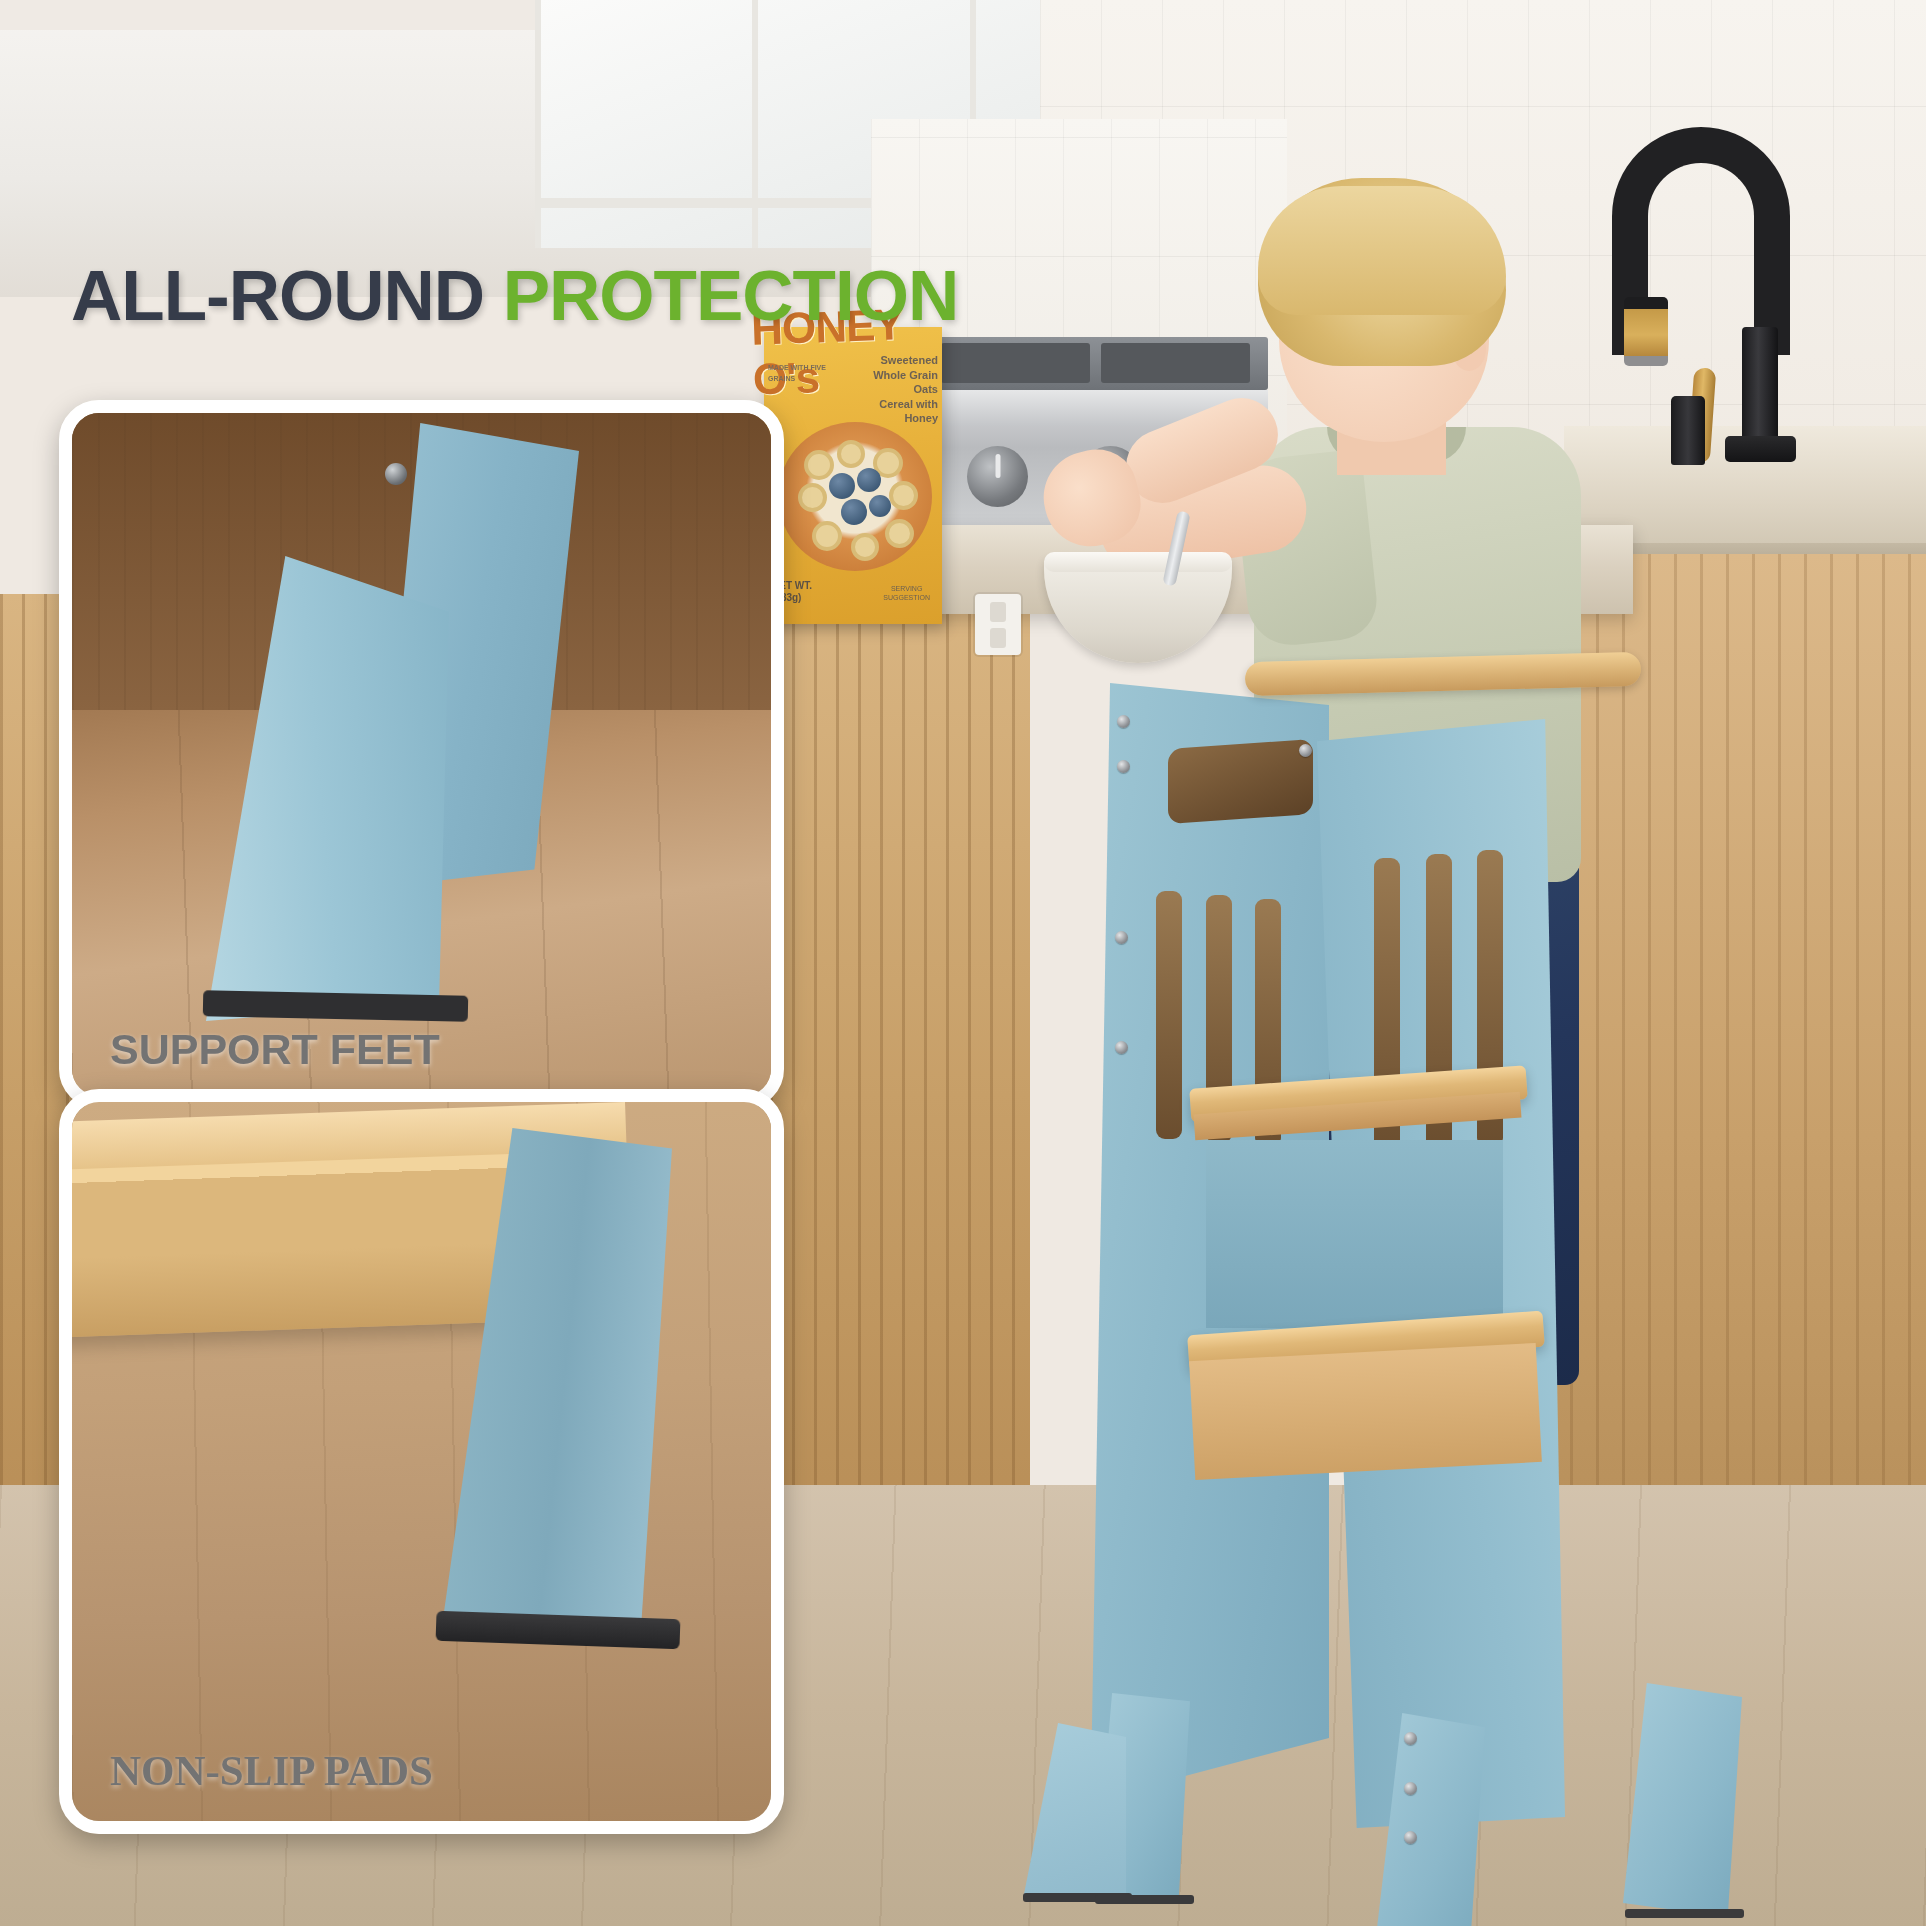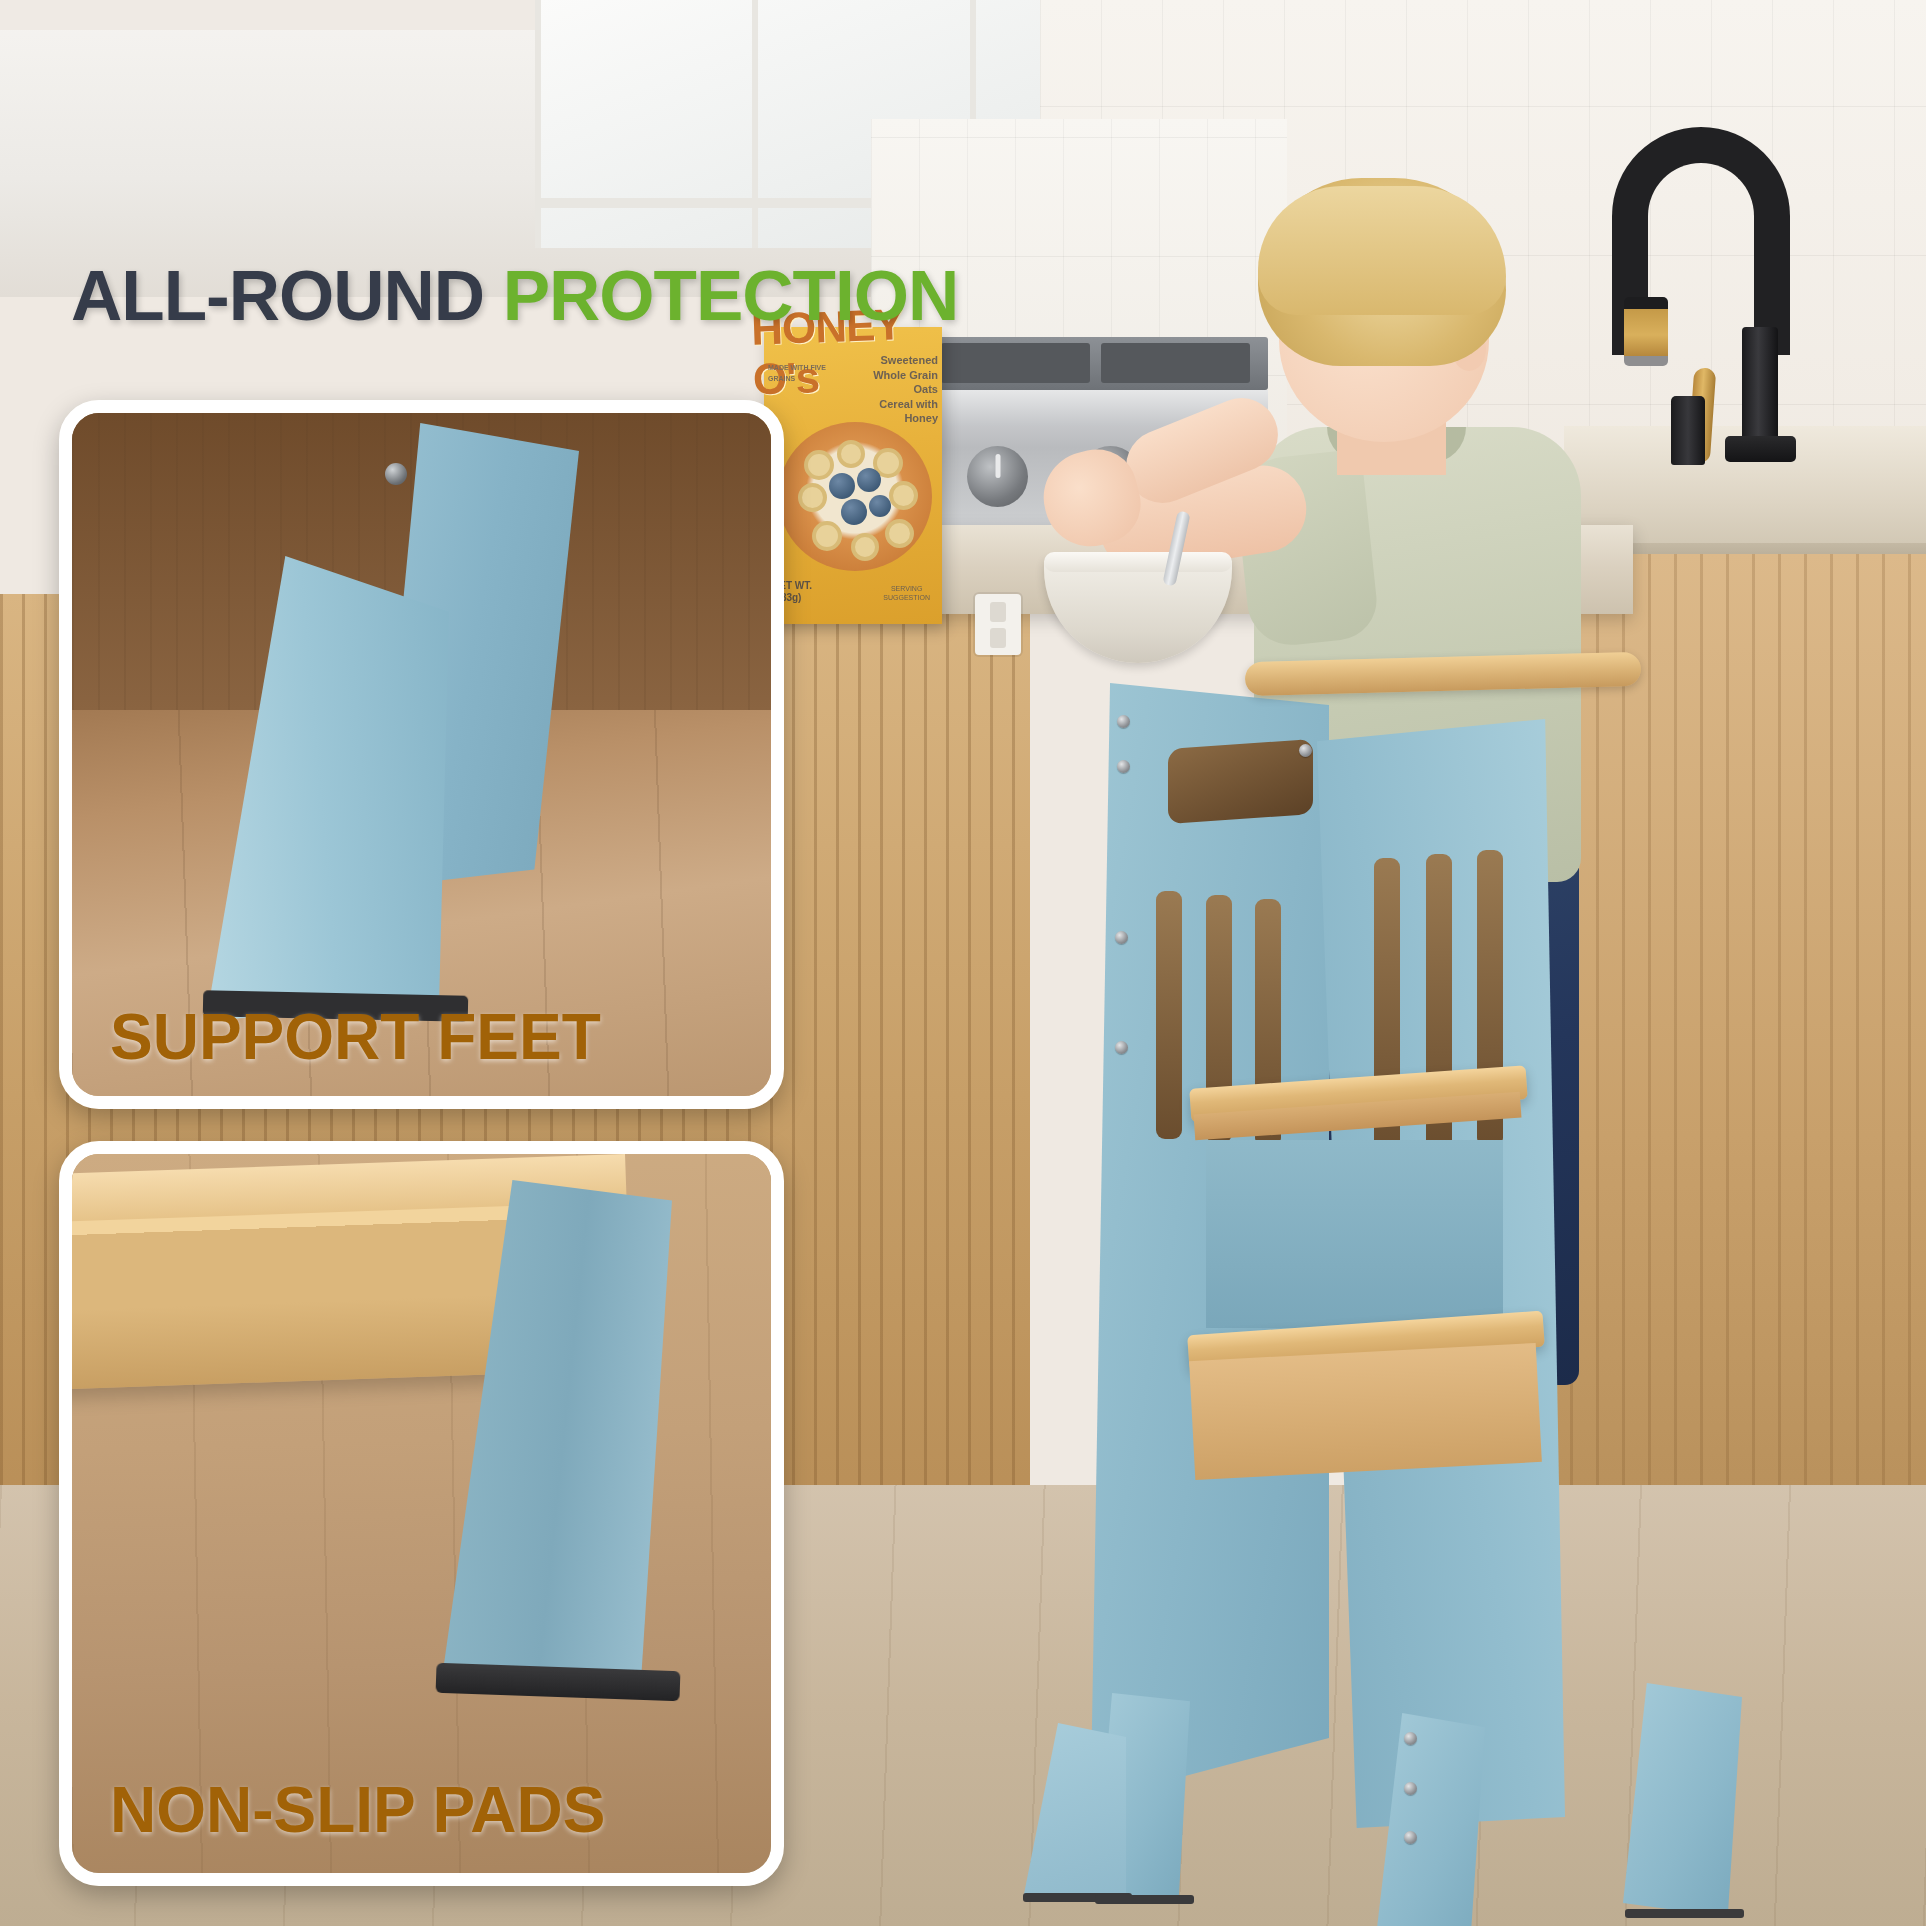--- a/index.html
+++ b/index.html
@@ -201,21 +201,21 @@
   .h-navy{color:#363c4a;}
   .subhead{position:absolute;left:71px;top:255px;
     font-size:71px;font-weight:bold;letter-spacing:-1px;white-space:nowrap;
     text-shadow:2px 3px 6px rgba(0,0,0,.20);}
   .s-navy{color:#363c4a;} .s-green{color:#6cb22e;}
 
   
   .card{position:absolute;border:13px solid #ffffff;border-radius:40px;overflow:hidden;
     box-shadow:0 9px 26px rgba(0,0,0,.26);}
   #card-support{left:59px;top:400px;width:699px;height:683px;}
-  #card-pads{left:59px;top:1141px;width:699px;height:719px;}
+  #card-pads{left:59px;top:1089px;width:699px;height:719px;font-family:Liberation Serif, serif;}
   .card-img{position:absolute;inset:0;}
 
   
   .sf-bg{position:absolute;inset:0;
     background:
       repeating-linear-gradient(88deg,rgba(90,62,36,.16) 0 2px,rgba(0,0,0,0) 2px 119px),
       linear-gradient(172deg,#7b5533 0%,#8f6640 26%,#b99068 52%,#cdab87 72%,#bb9771 100%);}
   .sf-wall{position:absolute;left:0;top:0;width:100%;height:297px;
     background:
       repeating-linear-gradient(90deg,rgba(90,62,36,.14) 0 2px,rgba(0,0,0,0) 2px 26px),
@@ -244,21 +244,21 @@
   .np-rail-top{position:absolute;left:-20px;top:10px;width:574px;height:48px;
     background:linear-gradient(180deg,#f6dcae,#e6c389);transform:rotate(-2deg);}
   .np-leg{position:absolute;left:372px;top:26px;width:228px;height:515px;
     background:linear-gradient(96deg,#8fb8c7,#7fa9bb 52%,#9ec3d2);
     clip-path:polygon(30% 0,100% 4%,86% 100%,0 94%);
     box-shadow:-6px 6px 18px rgba(0,0,0,.18);}
   .np-pad{position:absolute;left:364px;top:513px;width:244px;height:30px;
     background:linear-gradient(180deg,#3a3a3c,#232325);border-radius:6px;
     transform:rotate(2deg);filter:blur(0.5px);}
 
-  .cap{position:absolute;left:38px;font-size:64px;font-weight:bold;color:#a16207;
+  .cap{position:absolute;left:38px;font-size:43px;font-weight:bold;color:#737373;
     letter-spacing:0px;text-shadow:0 2px 5px rgba(255,255,255,.55);white-space:nowrap;}
   #cap-support{bottom:22px;}
   #cap-pads{bottom:26px;}
 </style>
 </head>
 <body>
 
 <div class="stage">
 
   <div class="bg">

